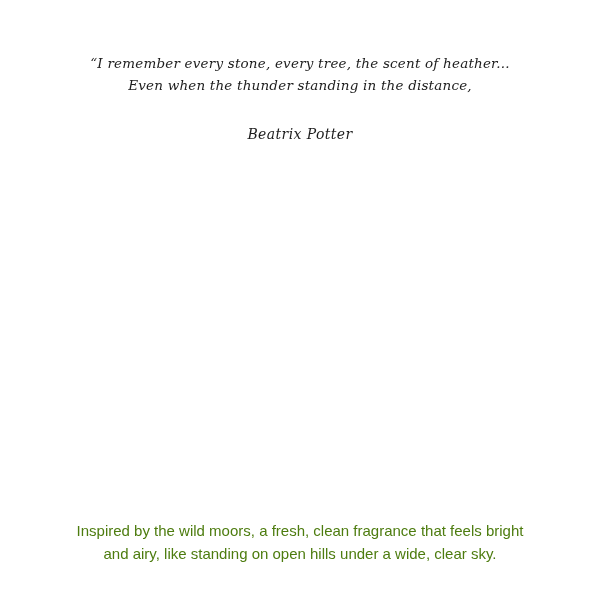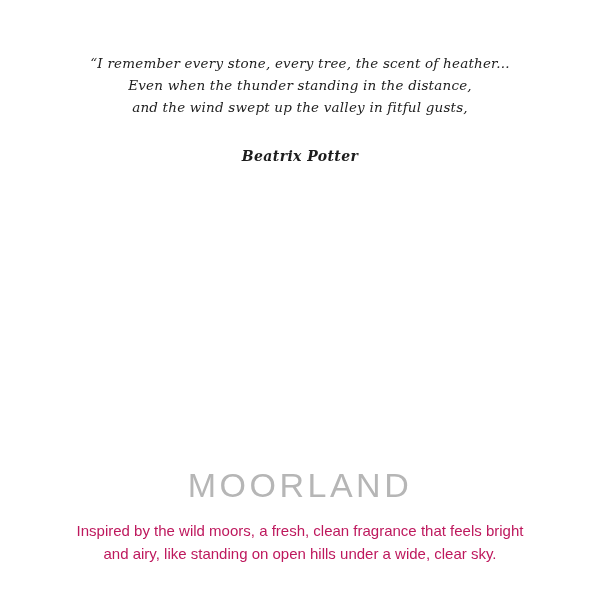--- a/index.html
+++ b/index.html
@@ -35,21 +35,20 @@
     line-height: 22px;
     letter-spacing: 0.2px;
     white-space: pre;
   }
   .quote-attribution {
     margin-top: 30px;
     font-size: 14px;
     font-style: italic;
     letter-spacing: 0.4px;
     color: #1d1d1d;
-    font-weight: bold;
   }
   .product-name {
     position: absolute;
     top: 466px;
     left: 0;
     width: 600px;
     text-align: center;
     font-family: "Liberation Sans", sans-serif;
     font-size: 34px;
     letter-spacing: 3.5px;
@@ -60,32 +59,30 @@
     position: absolute;
     top: 519px;
     left: 0;
     width: 600px;
     padding: 0 66px;
     box-sizing: border-box;
     text-align: center;
     font-family: "Liberation Sans", sans-serif;
     font-size: 15px;
     line-height: 23px;
-    color: #be185d;
+    color: #4d7c0f;
   }
 </style>
 </head>
 <body>
 
 <div class="page">
 
   <div class="quote-block">
     <div class="quote-line">“I remember every stone, every tree, the scent of heather...</div>
     <div class="quote-line">Even when the thunder standing in the distance,</div>
-    <div class="quote-line">and the wind swept up the valley in fitful gusts,</div>
     <div class="quote-attribution">Beatrix Potter</div>
   </div>
 
-  <div class="product-name">MOORLAND</div>
 
   <div class="description">Inspired by the wild moors, a fresh, clean fragrance that feels bright and airy, like standing on open hills under a wide, clear sky.</div>
 
 </div>
 
 </body></html>

